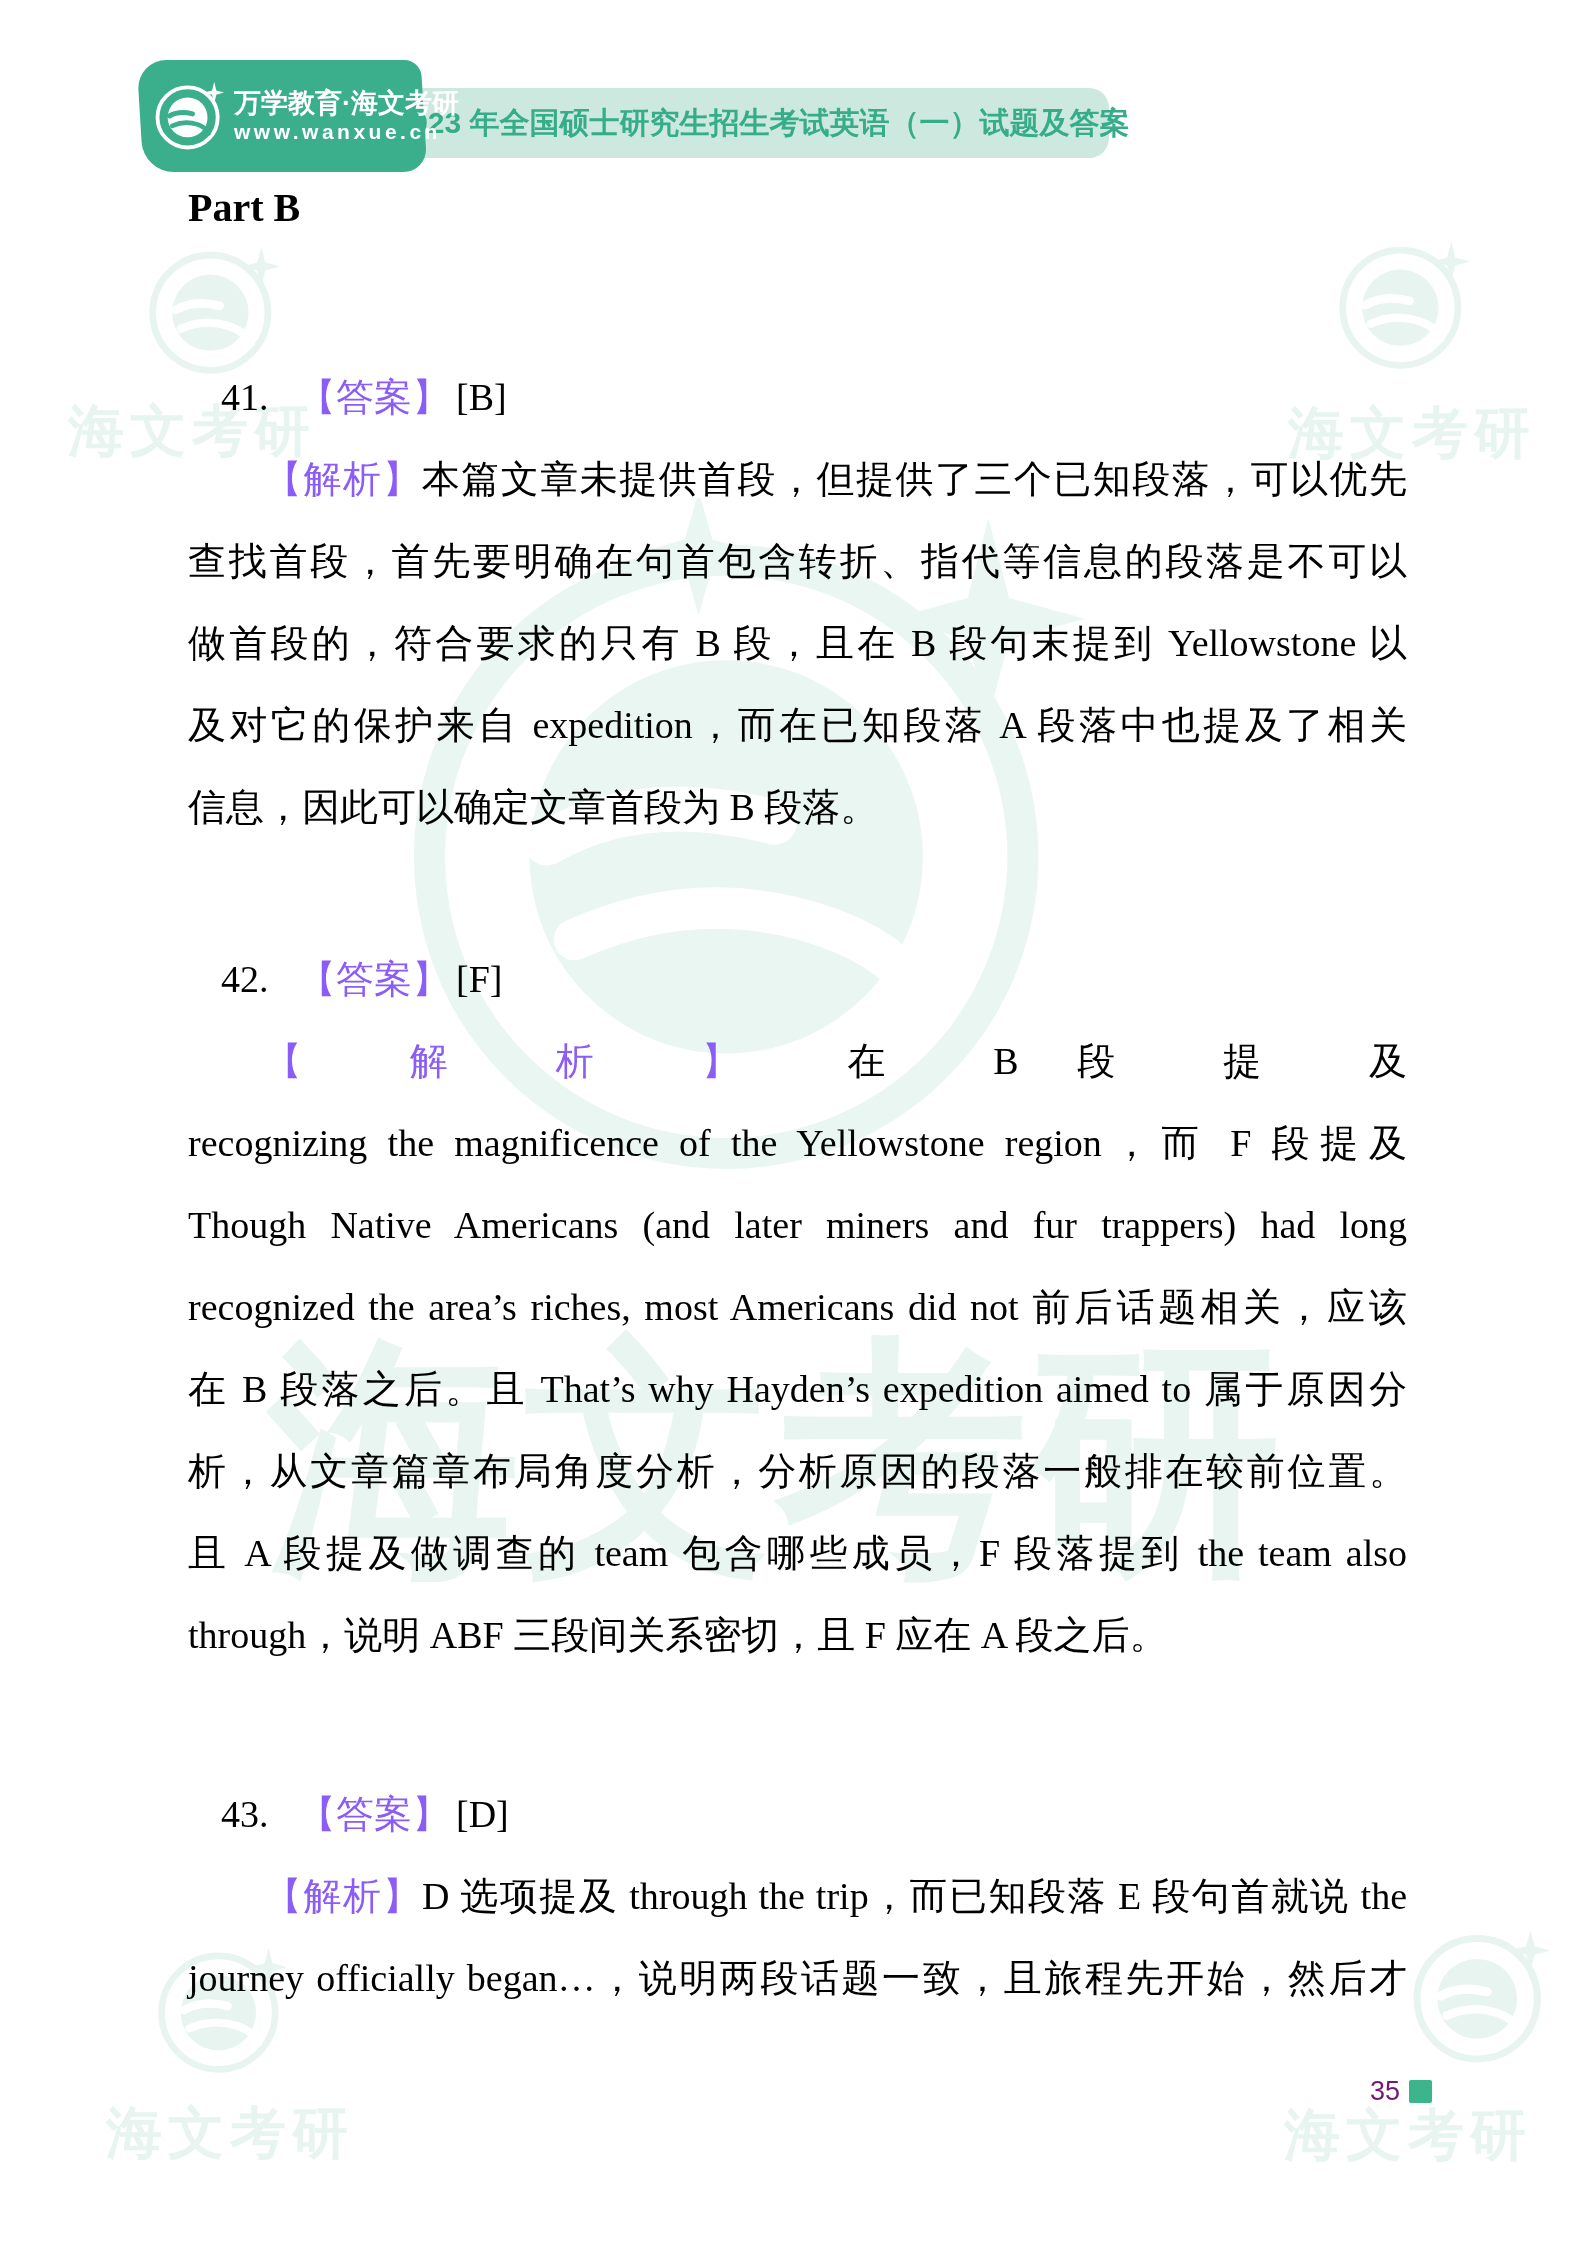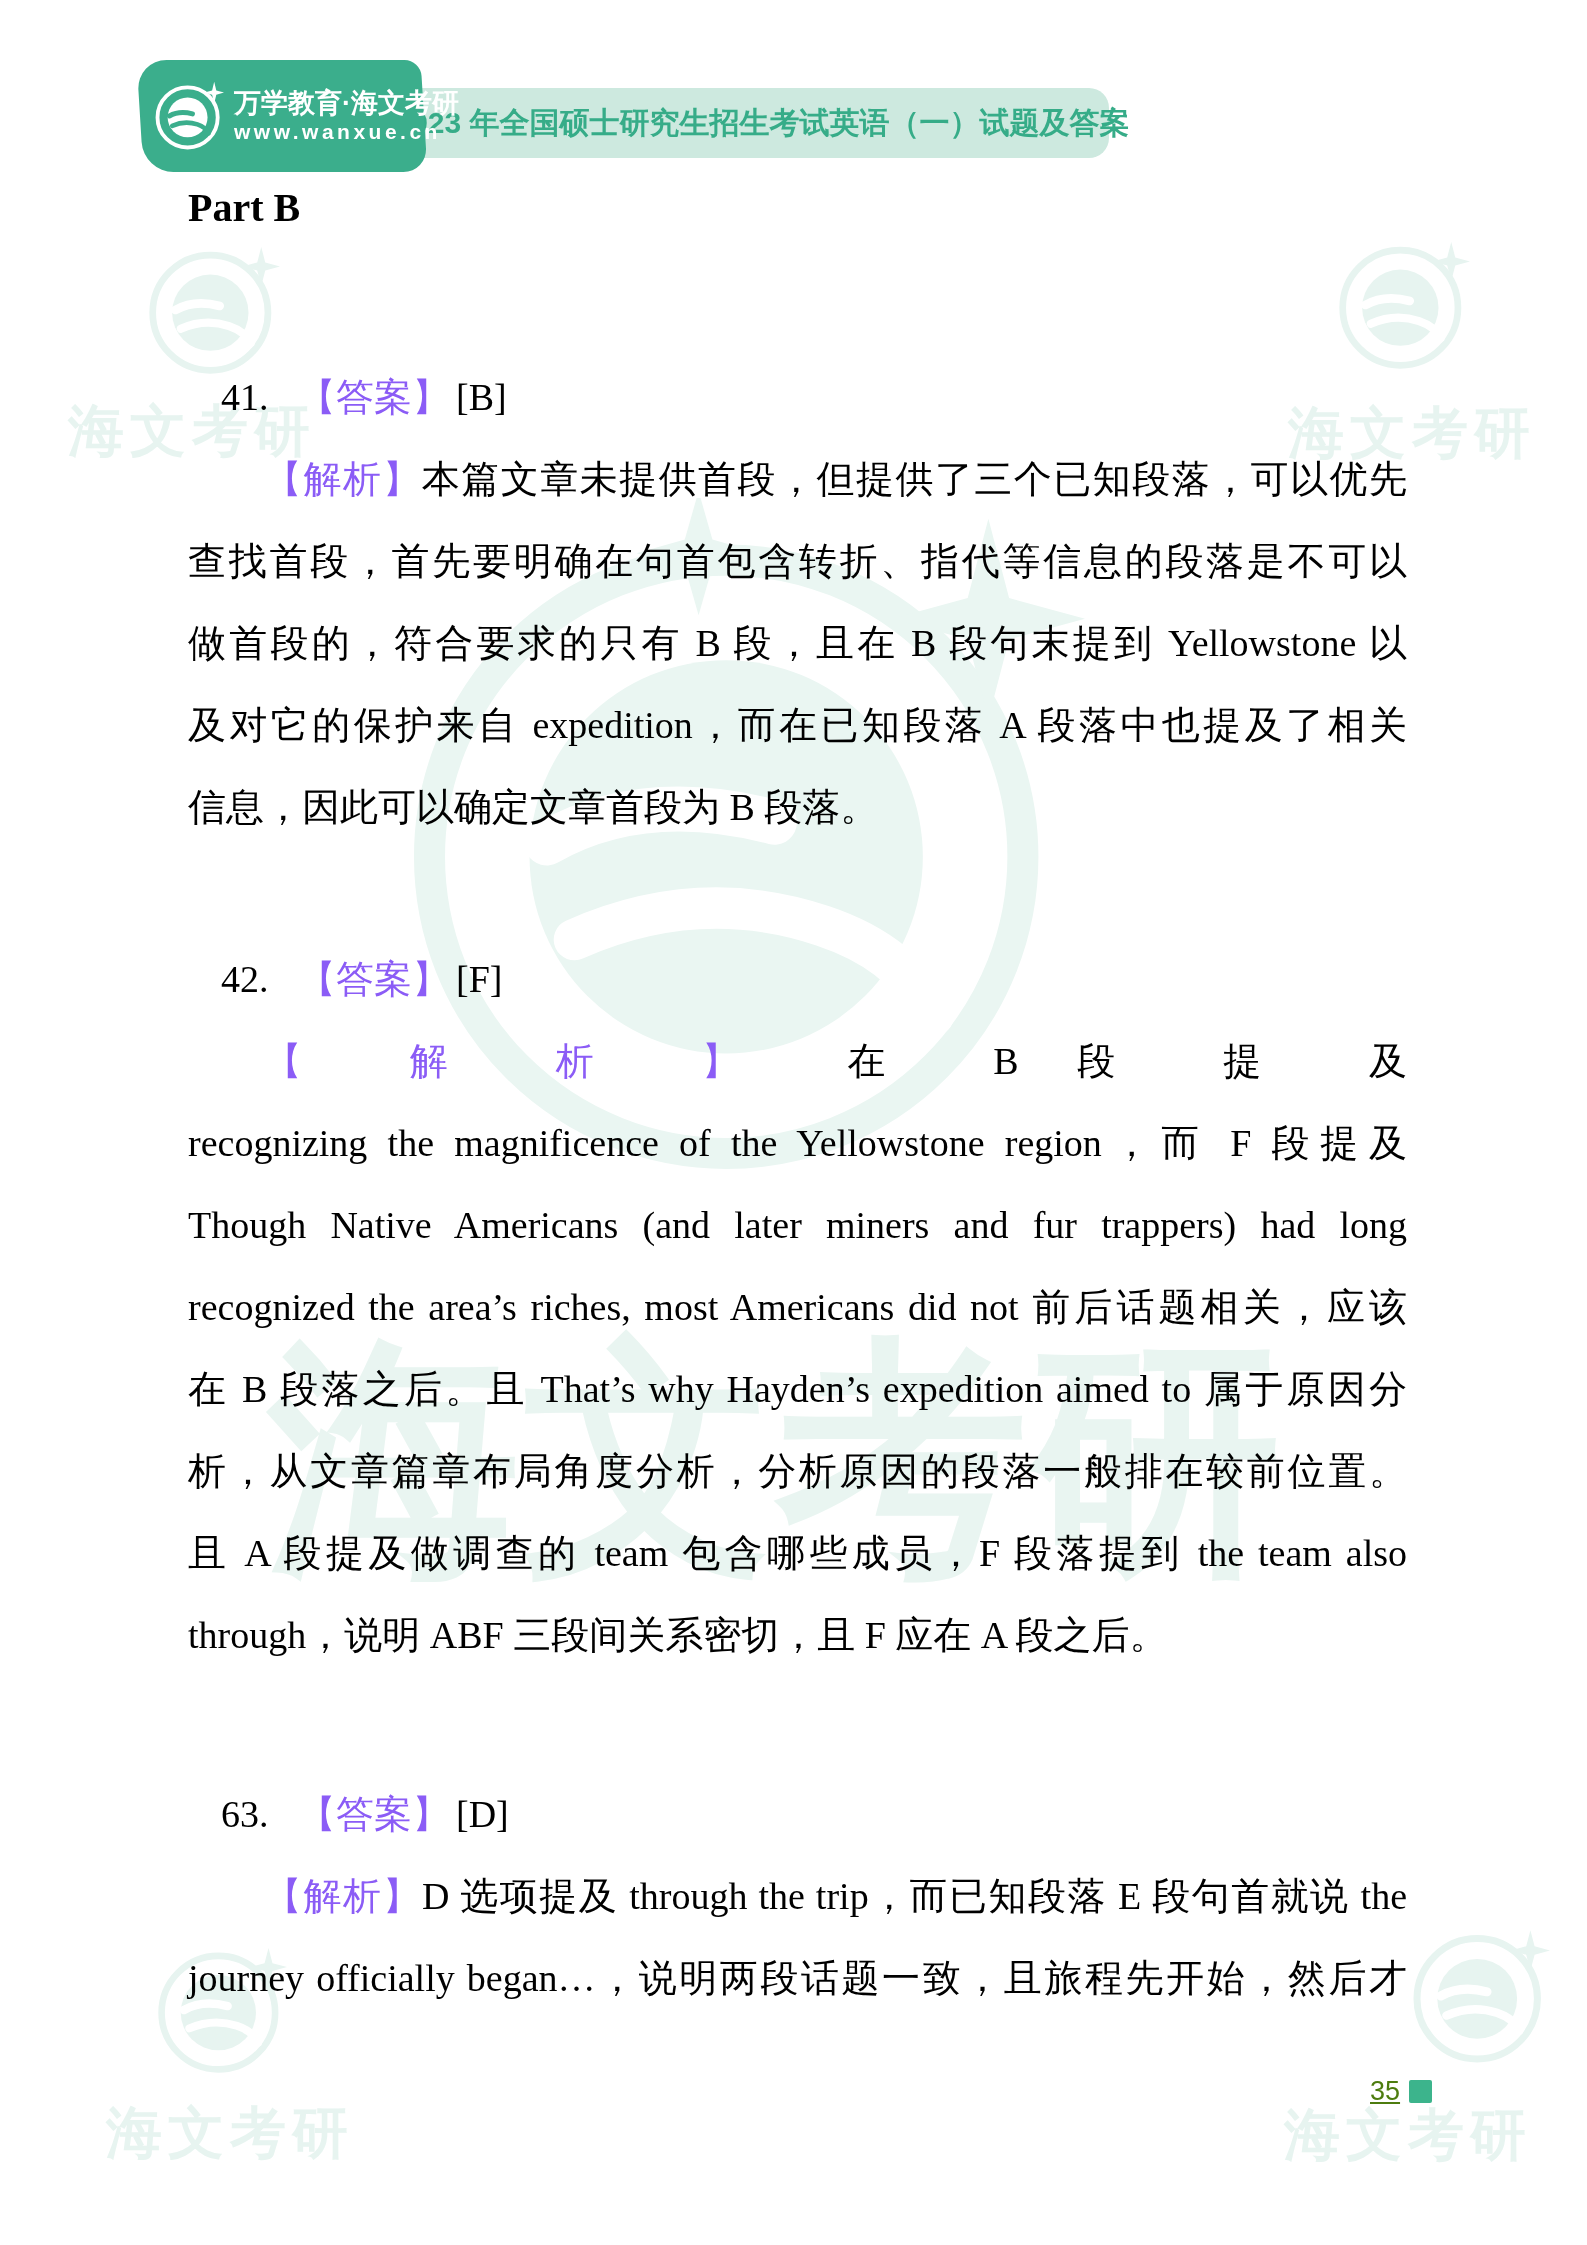--- a/index.html
+++ b/index.html
@@ -50,22 +50,22 @@
     line-height:82px;height:82px;text-align:justify;text-align-last:justify;
     white-space:normal;word-break:keep-all;
   }
   .indent{text-indent:76px;}
   .teal{color:#8b5cf6;}
   .qnum{display:inline-block;width:77px;margin-left:33px;}
   .ans-gap{display:inline-block;width:6px;}
   
   .pagenum{
     position:absolute;left:1370px;top:2076px;z-index:2;
-    font-family:"Liberation Sans","DejaVu Sans",sans-serif;font-size:27px;color:#4d7c0f;
-    display:flex;align-items:center;text-decoration:underline;
+    font-family:"Liberation Sans","DejaVu Sans",sans-serif;font-size:27px;color:#701a75;
+    display:flex;align-items:center;
   }
   .pagenum-square{
     display:inline-block;width:23px;height:23px;background:#3cb48c;margin-left:9px;border-radius:2px;
   }
 </style>
 </head>
 <body>
 
 <div class="page">
 
@@ -164,21 +164,21 @@
       <div class="ln-j">Though Native Americans (and later miners and fur trappers) had long</div>
       <div class="ln-j">recognized the area’s riches, most Americans did not 前后话题相关，应该</div>
       <div class="ln-j">在 B 段落之后。且 That’s why Hayden’s expedition aimed to 属于原因分</div>
       <div class="ln-j">析，从文章篇章布局角度分析，分析原因的段落一般排在较前位置。</div>
       <div class="ln-j">且 A 段提及做调查的 team 包含哪些成员，F 段落提到 the team also</div>
       <div class="ln">through，说明 ABF 三段间关系密切，且 F 应在 A 段之后。</div>
     </div>
 
     <div class="qblock" style="top:1773px;">
       <div class="ln">
-        <span class="qnum">63.</span><span class="teal">【答案】</span><span class="ans-gap"></span><span>[D]</span>
+        <span class="qnum">43.</span><span class="teal">【答案】</span><span class="ans-gap"></span><span>[D]</span>
       </div>
       <div class="ln-j indent">
         <span class="teal">【解析】</span><span>D 选项提及 through the trip，而已知段落 E 段句首就说 the</span>
       </div>
       <div class="ln-j">journey officially began…，说明两段话题一致，且旅程先开始，然后才</div>
     </div>
 
   </div>
 
   <div class="pagenum">

